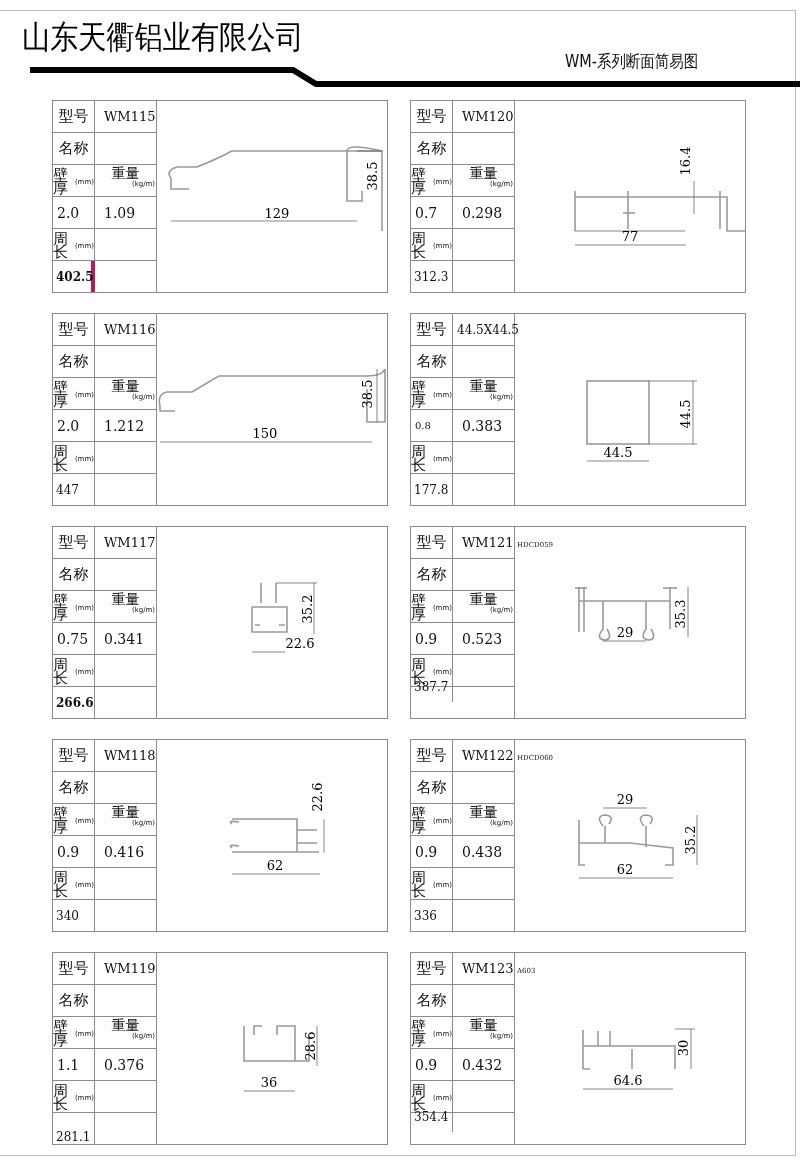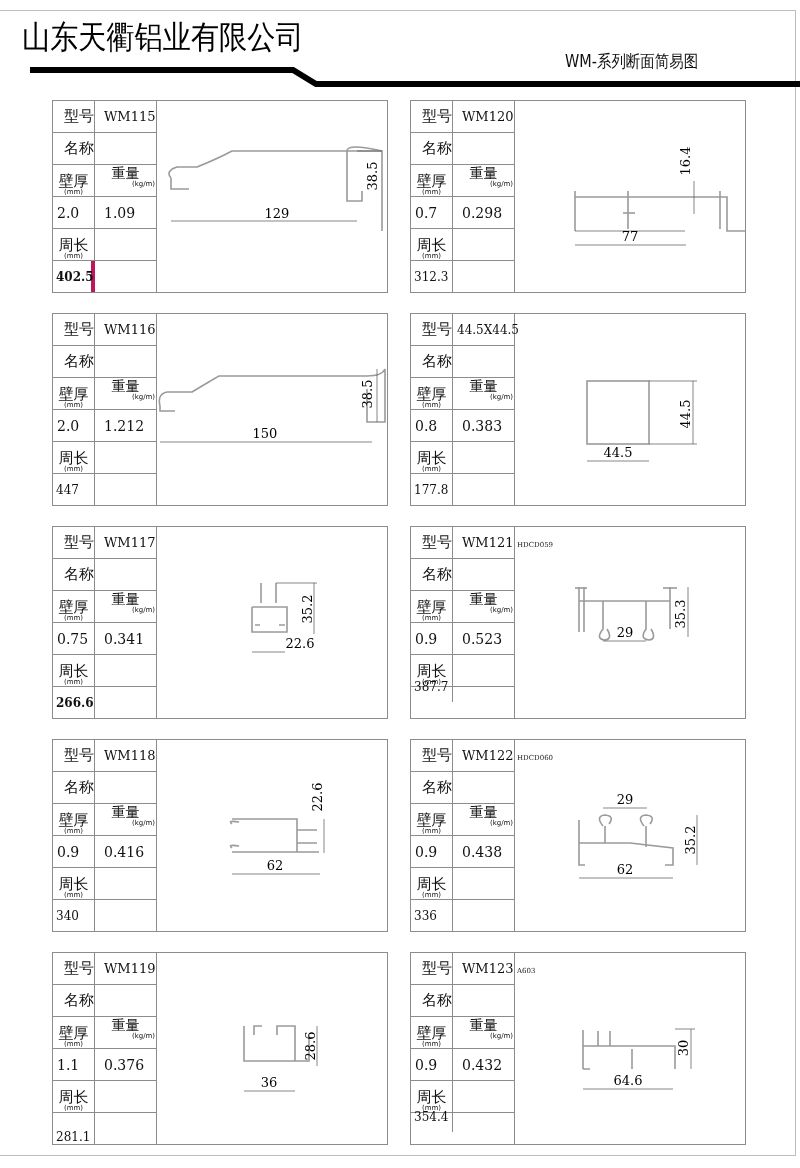--- a/index.html
+++ b/index.html
@@ -5,22 +5,22 @@
   html,body{margin:0;padding:0;background:#fff;}
   body{width:800px;height:1168px;position:relative;overflow:hidden;font-family:"DejaVu Serif","Liberation Serif",serif;color:#111;}
   .frame{position:absolute;left:0;top:10px;width:796px;height:1146px;border:1px solid #bdbdbd;border-left:none;box-sizing:border-box;}
   .company{position:absolute;left:22px;top:16px;font-size:32px;letter-spacing:0px;font-family:"DejaVu Sans","Liberation Sans",sans-serif;font-weight:normal;transform:scaleX(0.88);transform-origin:left top;color:#000;}
   .subtitle{position:absolute;left:565px;top:50px;font-size:17px;font-family:"DejaVu Sans","Liberation Sans",sans-serif;transform:scaleX(0.85);transform-origin:left top;color:#111;}
   .headline{position:absolute;left:0;top:0;}
   .panel{position:absolute;width:336px;height:193px;border:1px solid #8c8c8c;box-sizing:border-box;background:#fff;}
   .tbl{position:absolute;left:0;top:0;width:103px;height:191px;border-right:1px solid #8c8c8c;}
   .row{position:absolute;left:0;width:103px;height:32px;border-bottom:1px solid #8c8c8c;box-sizing:border-box;}
   .row:last-child{border-bottom:none;}
-  .lbl{position:absolute;left:0;top:0;width:42px;height:31px;border-right:1px solid #8c8c8c;box-sizing:border-box;font-size:15px;display:flex;align-items:center;justify-content:flex-end;font-family:"DejaVu Sans","Liberation Sans",sans-serif;}
-  .lbl.two{flex-direction:column;line-height:13px;padding-top:2px;}
+  .lbl{position:absolute;left:0;top:0;width:42px;height:31px;border-right:1px solid #8c8c8c;box-sizing:border-box;font-size:15px;display:flex;align-items:center;justify-content:center;font-family:"DejaVu Sans","Liberation Sans",sans-serif;}
+  .lbl.two{flex-direction:row;line-height:13px;padding-top:2px;}
   .lbl .unit,.val .unit{font-size:7px;line-height:8px;}
   .val{position:absolute;left:42px;top:0;width:61px;height:31px;font-size:14px;display:flex;align-items:center;justify-content:flex-start;padding-left:9px;box-sizing:border-box;}
   .val.center{justify-content:flex-start;padding-left:0;flex-direction:column;line-height:13px;padding-top:2px;font-family:"DejaVu Sans","Liberation Sans",sans-serif;font-size:14px;}
   .val.center .unit{font-size:7px;padding-left:36px;}
   .wide{position:absolute;left:0;top:0;width:42px;height:31px;font-size:12px;display:flex;align-items:center;padding-left:3px;box-sizing:border-box;}
   .code{font-size:13px;}
   .code.small{font-size:12px;padding-left:4px;}
   .drawing{position:absolute;left:104px;top:0;width:230px;height:191px;}
   .tag{position:absolute;left:106px;top:14px;font-size:7px;color:#222;}
   .dim{font-size:13px;font-family:"DejaVu Serif","Liberation Serif",serif;}
@@ -244,21 +244,21 @@
         <div class="lbl two">
             <span>壁厚</span>
             <span class="unit">(mm)</span>
           </div>
         <div class="val center">
             <span>重量</span>
             <span class="unit">(kg/m)</span>
           </div>
       </div>
       <div class="row" style="top:96px">
-        <div class="wide" style="width:42px;font-size:14px;padding-left:4px;border-right:1px solid #8c8c8c;height:31px;">
+        <div class="wide" style="width:42px;font-size:10px;padding-left:4px;border-right:1px solid #8c8c8c;height:31px;">
             <span>0.8</span>
           </div>
         <div class="val">
             <span>0.383</span>
           </div>
       </div>
       <div class="row" style="top:128px">
         <div class="lbl two">
             <span>周长</span>
             <span class="unit">(mm)</span>

